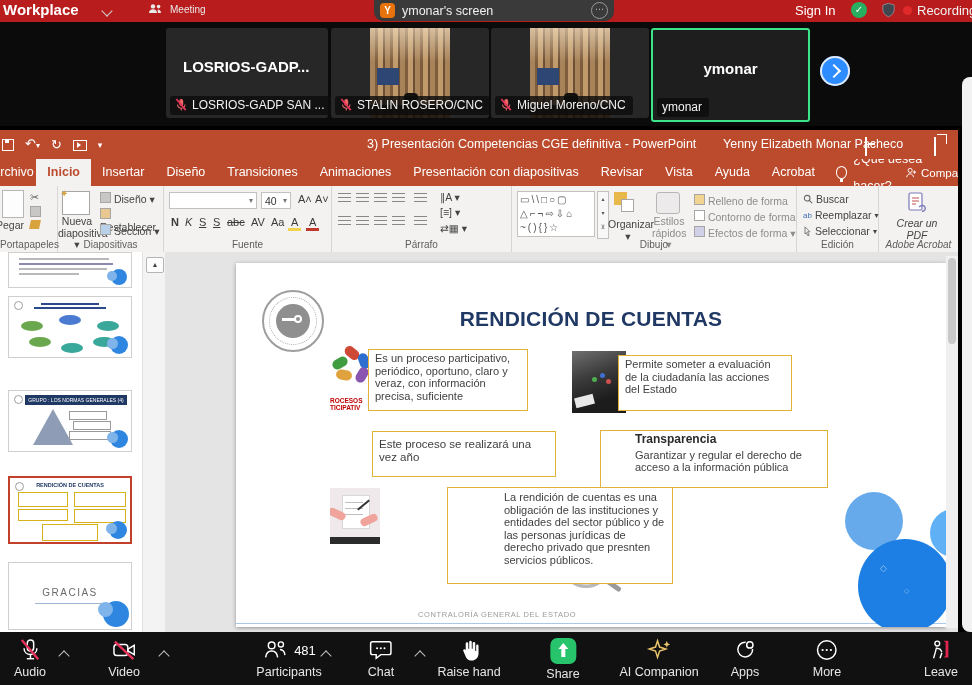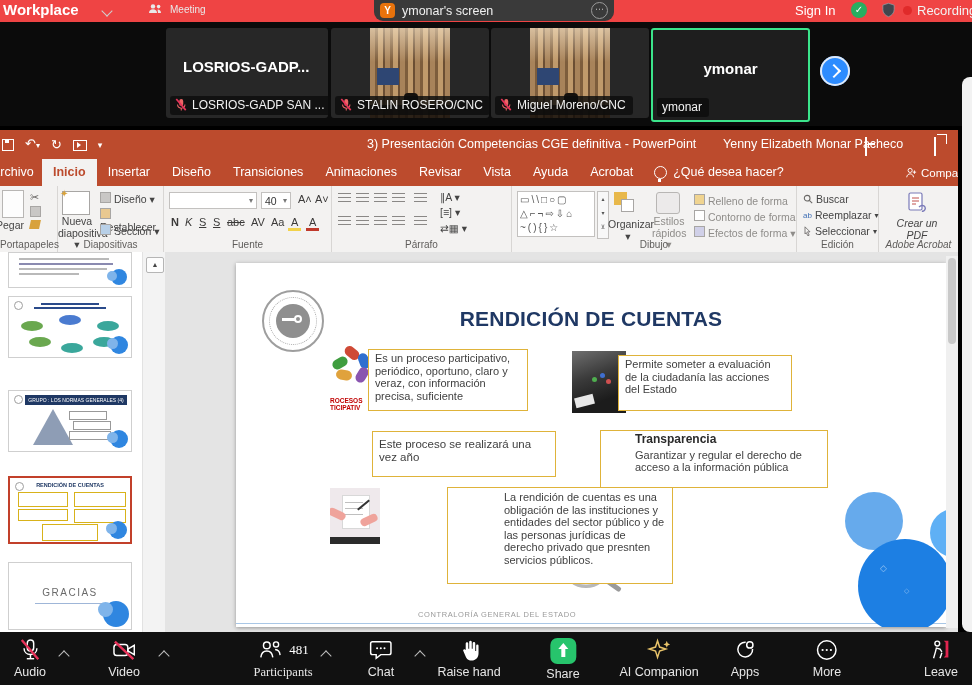--- a/index.html
+++ b/index.html
@@ -1,19 +1,19 @@
 <!DOCTYPE html>
 <html><head>
 <meta charset="utf-8">
 <style>
   html,body{margin:0;padding:0;background:#000;}
   .screen{position:relative;width:972px;height:685px;background:#000;overflow:hidden;
           font-family:"Liberation Sans",sans-serif;-webkit-font-smoothing:antialiased;}
   
-  .topbar{position:absolute;left:0;top:0;width:972px;height:22px;background:#ef4444;color:#fff;z-index:30;}
+  .topbar{position:absolute;left:0;top:0;width:972px;height:22px;background:#b91c1c;color:#fff;z-index:30;}
   .wk{position:absolute;left:3px;top:1px;font-size:15px;font-weight:bold;}
   .chev-down{position:absolute;width:7px;height:7px;border-left:1.6px solid #cfcfcf;border-bottom:1.6px solid #cfcfcf;transform:rotate(-45deg);}
   .mtg{position:absolute;left:148px;top:3px;display:flex;align-items:flex-end;gap:7px;font-size:10px;color:#e9e9e9;}
   .pill{position:absolute;left:374px;top:0;width:240px;height:21px;background:#3a3a3a;border-radius:0 0 9px 9px;display:flex;align-items:center;padding:0 6px;gap:7px;box-sizing:border-box;}
   .yav{width:15px;height:15px;border-radius:4px;background:#e8730c;color:#fff;font-size:10px;font-weight:bold;display:flex;align-items:center;justify-content:center;}
   .pill-txt{font-size:12.5px;color:#f0f0f0;flex:1;}
   .pill-more{width:15px;height:15px;border:1px solid #9a9a9a;border-radius:50%;color:#cfcfcf;font-size:9px;line-height:13px;text-align:center;}
   .signin{position:absolute;left:795px;top:3px;font-size:13px;color:#fff;}
   .vbadge{position:absolute;left:851px;top:2px;width:16px;height:16px;border-radius:50%;background:#27ae60;color:#fff;font-size:10px;text-align:center;line-height:16px;}
   .shield{position:absolute;left:880px;top:1px;}
@@ -243,20 +243,21 @@
       <span class="wico" style="left:934px;"><span class="resico"></span></span>
     </div>
 
     <div class="tabs">
       <span class="tabclip"><span class="tab">Archivo</span></span>
       <span class="tab active">Inicio</span>
       <span class="tab">Insertar</span>
       <span class="tab">Diseño</span>
       <span class="tab">Transiciones</span>
       <span class="tab">Animaciones</span>
+      <span class="tab">Presentación con diapositivas</span>
       <span class="tab">Revisar</span>
       <span class="tab">Vista</span>
       <span class="tab">Ayuda</span>
       <span class="tab">Acrobat</span>
       <span class="tellme">
         <span class="bulb"></span>
         <span>¿Qué desea hacer?</span>
       </span>
     </div>
     <div class="sharehdr">
@@ -524,21 +525,21 @@
     <div class="bitem" style="left:124px;">
       <svg width="26" height="24" viewBox="0 0 28 26">
           <rect x="3" y="7" width="15" height="12" rx="3" fill="none" stroke="#fff" stroke-width="1.6"></rect>
           <path d="M18 12l7-4v10l-7-4z" fill="none" stroke="#fff" stroke-width="1.6"></path>
           <line x1="4" y1="4" x2="24" y2="23" stroke="#e8325a" stroke-width="2.6"></line>
         </svg>
       <span class="lbl">Video</span>
     </div>
     <span class="bchev" style="left:160px;top:20px;"></span>
 
-    <div class="bitem" style="left:283px;font-family:Liberation Serif, serif;">
+    <div class="bitem" style="left:289px;">
       <div class="iconrow">
         <svg width="26" height="24" viewBox="0 0 28 26">
             <circle cx="10" cy="8" r="3.6" fill="none" stroke="#fff" stroke-width="1.6"></circle>
             <path d="M3.5 21c.5-4.6 3-7 6.5-7s6 2.4 6.5 7" fill="none" stroke="#fff" stroke-width="1.6"></path>
             <circle cx="20" cy="7" r="2.8" fill="none" stroke="#fff" stroke-width="1.5"></circle>
             <path d="M19 12.5c3 .2 5 2.4 5.4 6" fill="none" stroke="#fff" stroke-width="1.5"></path>
           </svg>
         <span class="cnt">481</span>
       </div>
       <span class="lbl">Participants</span>

